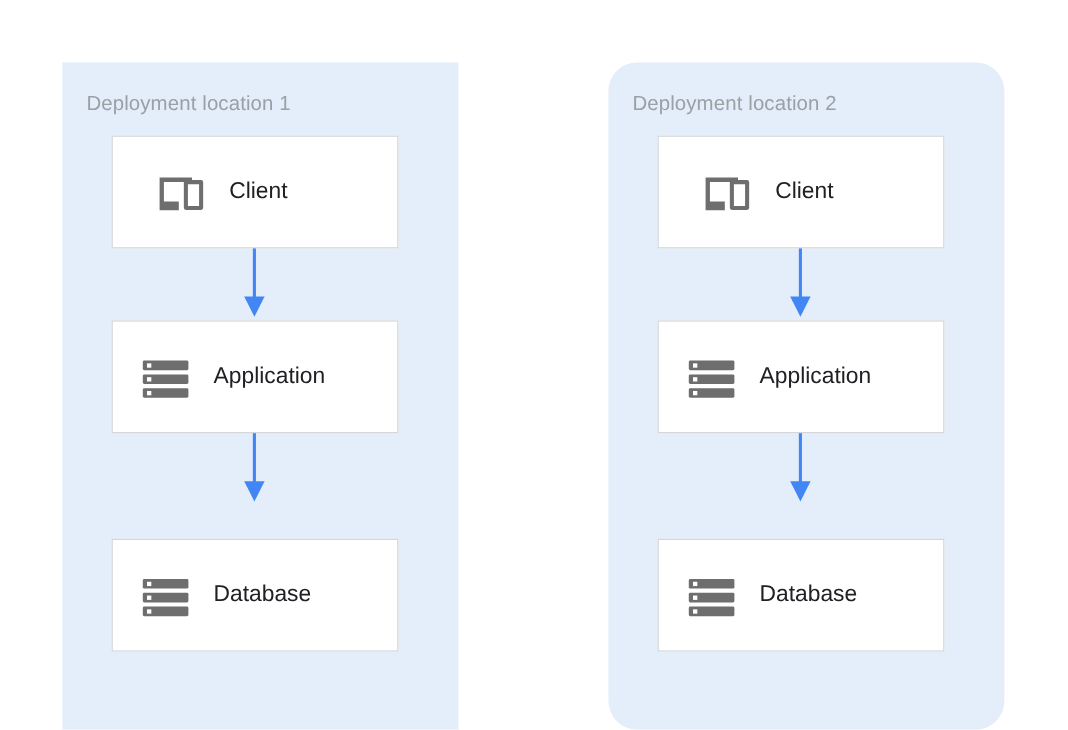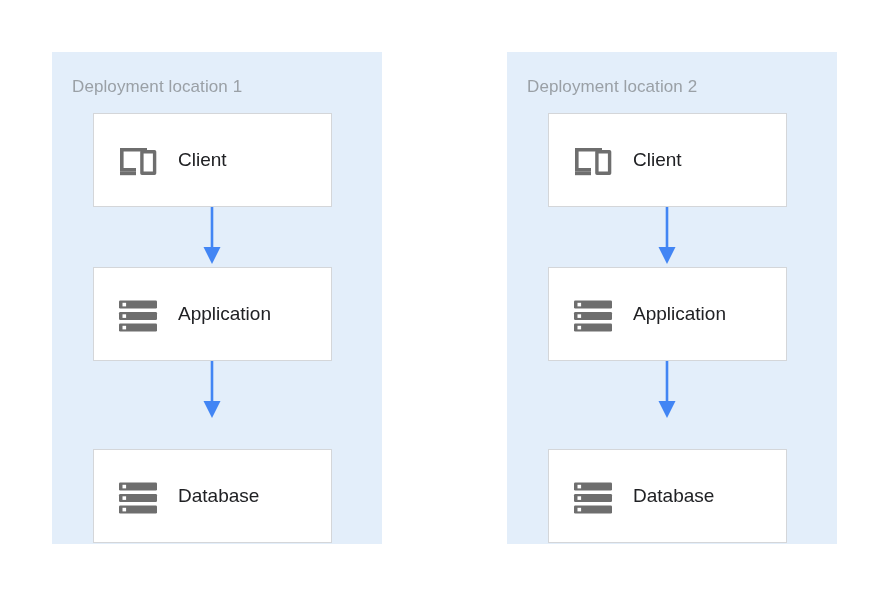--- a/index.html
+++ b/index.html
@@ -18,25 +18,25 @@
   #diagram {
     position: absolute;
     inset: 0;
   }
 
   
   .panel {
     position: absolute;
     top: 52px;
     width: 330px;
-    height: 492px;
+    height: 556px;
     background: #e3eefa;
   }
   .panel.panel-1 { left: 52px; }
-  .panel.panel-2 { left: 507px; }
+  .panel.panel-2 { left: 507px; border-radius: 24px; }
 
   .panel-title {
     position: absolute;
     top: 24px;
     left: 20px;
     font-size: 17px;
     line-height: 22px;
     color: #9aa0a6;
     letter-spacing: 0.1px;
     white-space: nowrap;
@@ -48,21 +48,21 @@
     left: 41px;
     width: 239px;
     height: 94px;
     background: #ffffff;
     border: 1px solid #d4d6d9;
     box-sizing: border-box;
     display: flex;
     align-items: center;
     justify-content: flex-start;
   }
-  .node.node-client      { top: 61px; }
+  .node.node-client      { top: 61px; padding-left: 13px; }
   .node.node-application { top: 215px; }
   .node.node-database    { top: 369px; margin-top: 28px; }
 
   .node-icon {
     width: 44px;
     height: 44px;
     margin-left: 22px;
     flex: 0 0 auto;
     display: block;
   }

